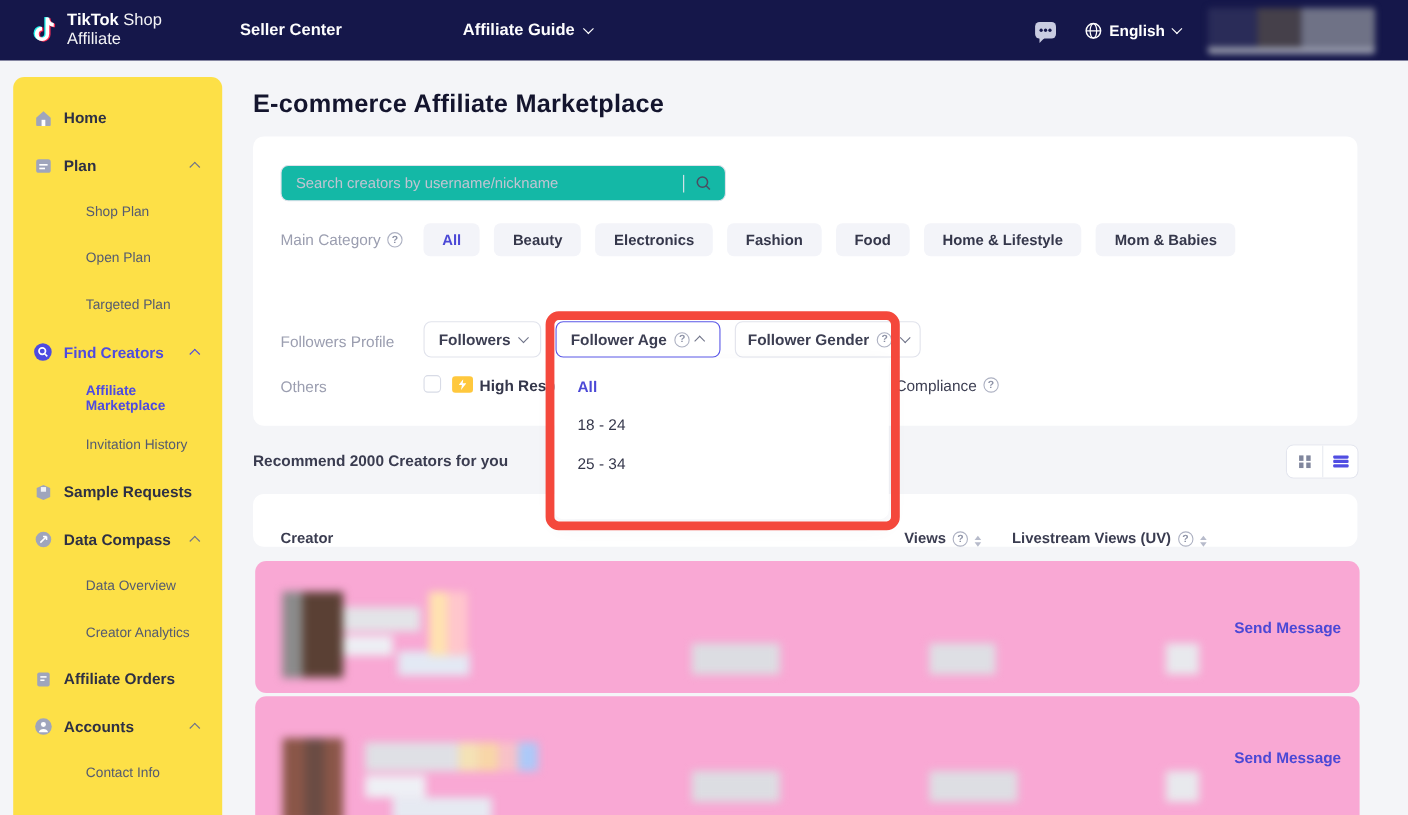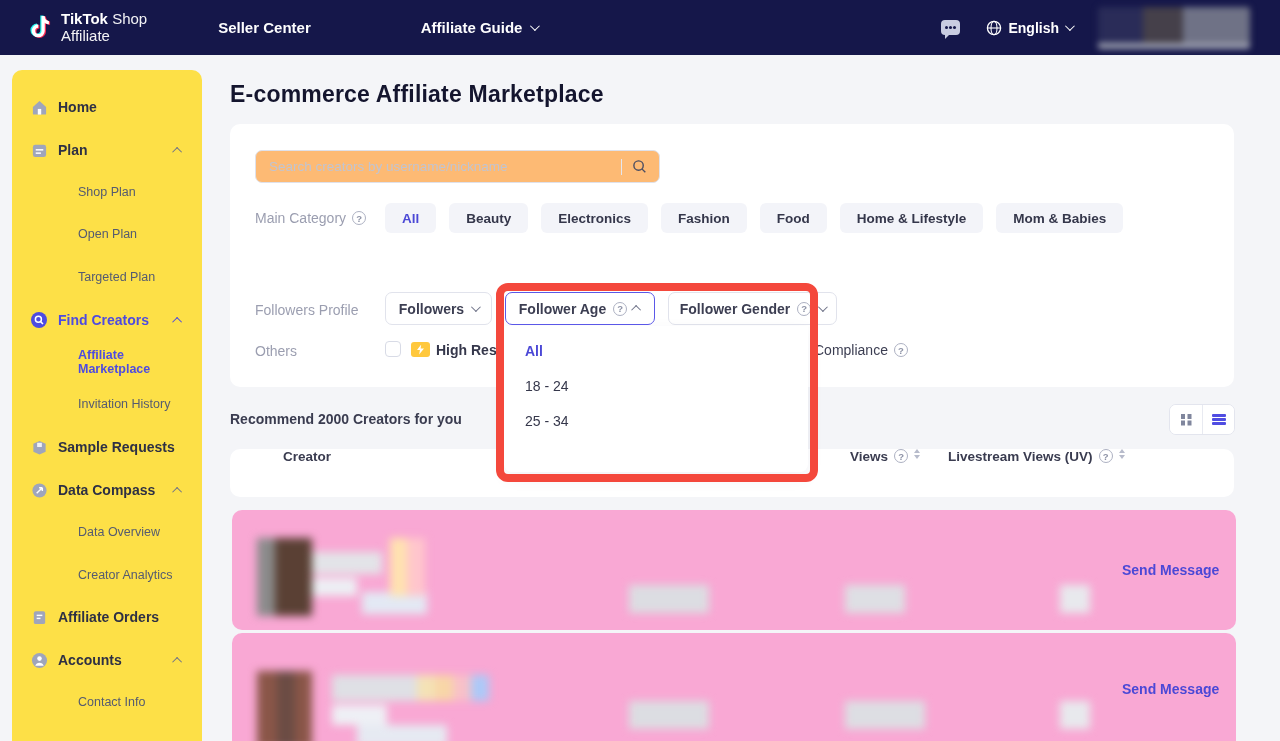--- a/index.html
+++ b/index.html
@@ -45,21 +45,21 @@
   .sicon { width:18px; height:18px; margin-right:10px; display:flex; align-items:center; justify-content:center; }
   .slabel { font-size:14px; font-weight:700; color:#2E3044; }
   .srow.sub { padding-left:66px; }
   .srow.sub .slabel { font-size:12.5px; font-weight:400; color:#555B70; }
   .srow .chev { margin-left:auto; }
   .srow.active .slabel { color:#4E4BE0; }
 
   
   .page-title { position:absolute; left:230px; top:81px; font-size:23px; font-weight:bold; color:#14152E; letter-spacing:.2px; }
   .filter-card { position:absolute; left:230px; top:124px; width:1004px; height:263px; background:#fff; border-radius:10px; z-index:5; }
-  .search-box { position:absolute; left:25px; top:26px; width:405px; height:33px; border:1px solid #DFE1EA; border-radius:7px; background:#fdba74; display:flex; align-items:center; }
+  .search-box { position:absolute; left:25px; top:26px; width:405px; height:33px; border:1px solid #DFE1EA; border-radius:7px; background:#14b8a6; display:flex; align-items:center; }
   .search-box input { border:none; outline:none; flex:1; margin-left:13px; font-size:13.5px; color:#333; font-family:"Liberation Sans",sans-serif; background:transparent; }
   .search-box input::placeholder { color:#C0C4D2; }
   .search-divider { width:1px; height:16px; background:#E4E6EE; margin-right:10px; }
   .search-icon { margin-right:12px; display:flex; }
 
   .f-label { position:absolute; left:25px; font-size:14px; color:#9B9EB0; display:flex; align-items:center; gap:6px; }
   .pills { position:absolute; left:155px; top:79px; width:830px; display:flex; flex-wrap:wrap; gap:13px; }
   .pill { height:30px; padding:0 17px; background:#F3F4F9; border-radius:6px; display:flex; align-items:center; font-size:13.5px; font-weight:600; color:#35374B; cursor:pointer; white-space:nowrap; }
   .pill.active { color:#4B48D6; }
 
@@ -83,21 +83,21 @@
   .view-toggle { position:absolute; left:1169px; top:404px; display:flex; border:1px solid #E3E5EE; border-radius:7px; overflow:hidden; background:#fff; z-index:6; }
   .vt-btn { width:32px; height:29px; display:flex; align-items:center; justify-content:center; cursor:pointer; background:#fff; }
   .vt-btn + .vt-btn { border-left:1px solid #E8EAF1; }
   .grid-glyph { position:relative; width:11px; height:11px; }
   .grid-glyph::before { content:""; position:absolute; width:4.5px; height:4.5px; background:#80869D; box-shadow:6.5px 0 0 #80869D, 0 6.5px 0 #80869D, 6.5px 6.5px 0 #80869D; }
   .list-glyph { width:14px; height:11px; display:flex; flex-direction:column; justify-content:space-between; }
   .list-glyph span { height:2.6px; background:#504DE2; border-radius:1px; }
 
   
   .thead-card { position:absolute; left:230px; top:449px; width:1004px; height:48px; background:#fff; border-radius:10px; z-index:4; }
-  .th { position:absolute; top:0; height:48px; display:flex; align-items:flex-start; gap:6px; font-size:13.5px; font-weight:600; color:#3A3C50;margin-left:28px; }
+  .th { position:absolute; top:0; height:48px; display:flex; align-items:flex-end; gap:6px; font-size:13.5px; font-weight:600; color:#3A3C50; }
   .sorter { display:inline-flex; flex-direction:column; gap:2px; }
   .sorter i { display:block; width:0; height:0; border-left:3.5px solid transparent; border-right:3.5px solid transparent; }
   .sorter .a-up { border-bottom:4.5px solid #B7BBCB; }
   .sorter .a-dn { border-top:4.5px solid #B7BBCB; }
 
   
   .row-card { position:absolute; left:232px; width:1004px; background:#f9a8d4; border-radius:10px; z-index:4; }
   .send-msg { position:absolute; left:890px; font-size:14px; font-weight:600; color:#4B48D6; cursor:pointer; }
   .mosaic { position:absolute; filter:blur(4px); }
   .mosaic div { position:absolute; }

